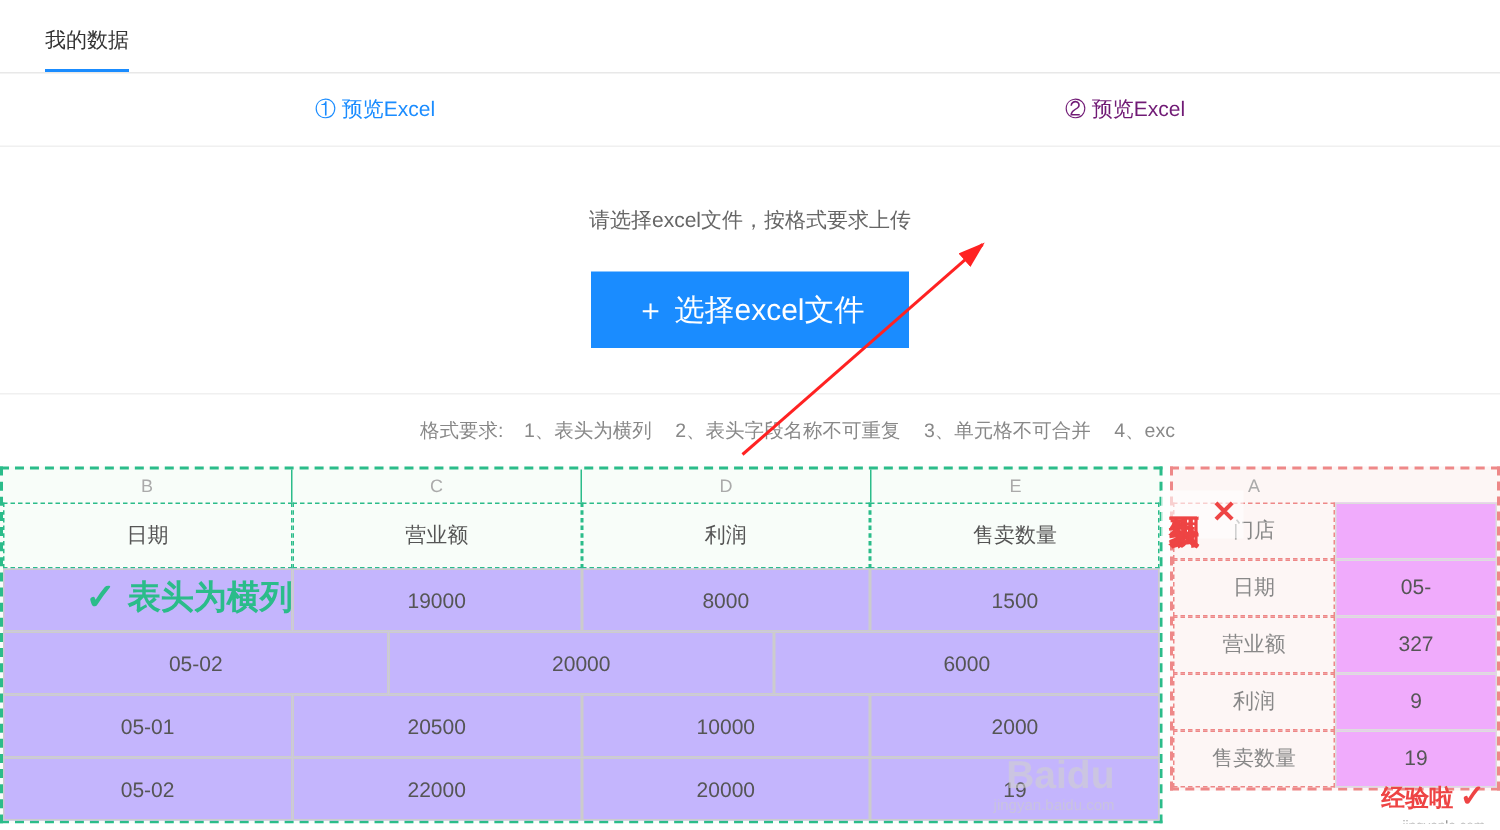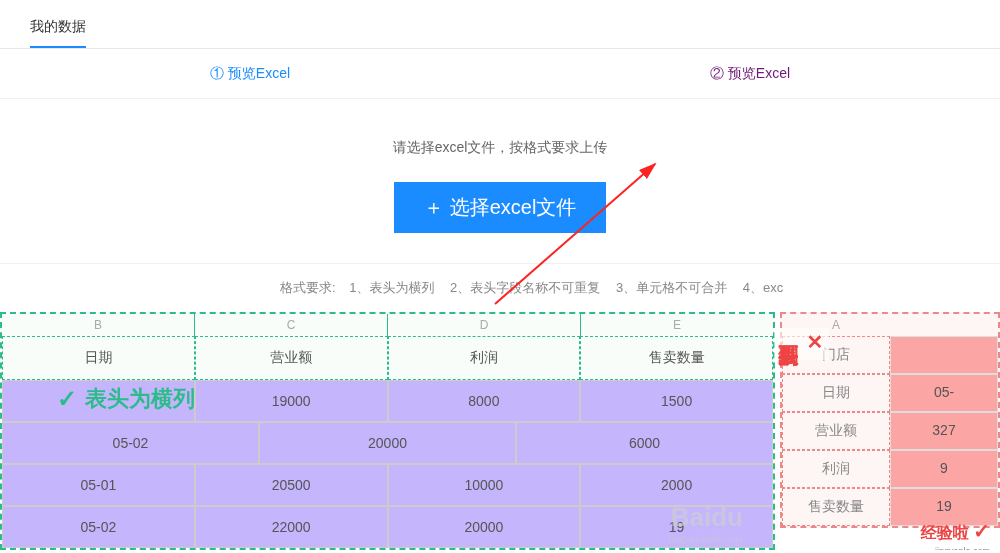--- a/index.html
+++ b/index.html
@@ -37,27 +37,27 @@
     .good-head-cell { background: #f8fdf9; border: 1px dashed #2bbc8a; }
     
     .good-caption { position: absolute; left: 55px; top: 70px; color: #2bbc8a; font-size: 22px; font-weight: bold; display: flex; align-items: center; z-index: 5; }
     .check-mark { margin-right: 8px; font-size: 24px; }
     
     .table-bad { flex: 1; margin-left: 5px; border: 2px dashed #e88; background: #fdf6f5; position: relative; }
     .bad-col-letters { display: flex; }
     .bad-col-letter { flex: 1; text-align: center; color: #aaa; font-size: 12px; padding: 4px 0; }
     .bad-row { display: flex; }
     .bad-cell { flex: 1; text-align: center; padding: 9px 0; border: 1px dashed #e88; font-size: 14px; color: #888; }
-    .bad-cell-val { border: 1px solid #ddd; background: #fca5a5; color: #555; }
+    .bad-cell-val { border: 1px solid #ddd; background: #f0abfc; color: #555; }
     
     .bad-caption { position: absolute; left: -8px; top: 14px; color: #ee4444; font-size: 20px; font-weight: bold; writing-mode: vertical-rl; z-index: 10; background: rgba(255,255,255,0.6); padding: 2px; }
     .x-mark { display: block; margin-bottom: 4px; }
     
     .watermark { position: absolute; right: 30px; bottom: 15px; color: #d0d0d0; font-size: 26px; font-weight: bold; opacity: 0.6; pointer-events: none; }
-    .watermark-small { position: absolute; right: 30px; bottom: 4px; color: #ccc; font-size: 10px; opacity: 0.6; font-family: Liberation Serif, serif; }
+    .watermark-small { position: absolute; right: 30px; bottom: 4px; color: #ccc; font-size: 10px; opacity: 0.6; }
     
     .jing-logo { position: absolute; right: 10px; bottom: 6px; color: #ee4444; font-size: 16px; font-weight: bold; z-index: 20; }
     .jing-sub { position: absolute; right: 10px; bottom: -6px; color: #888; font-size: 9px; z-index: 20; }
     .jing-check { color: #ee4444; font-size: 20px; }
   </style>
 </head>
 <body>
 
 <div class="header">
   <span class="tab">我的数据</span>

